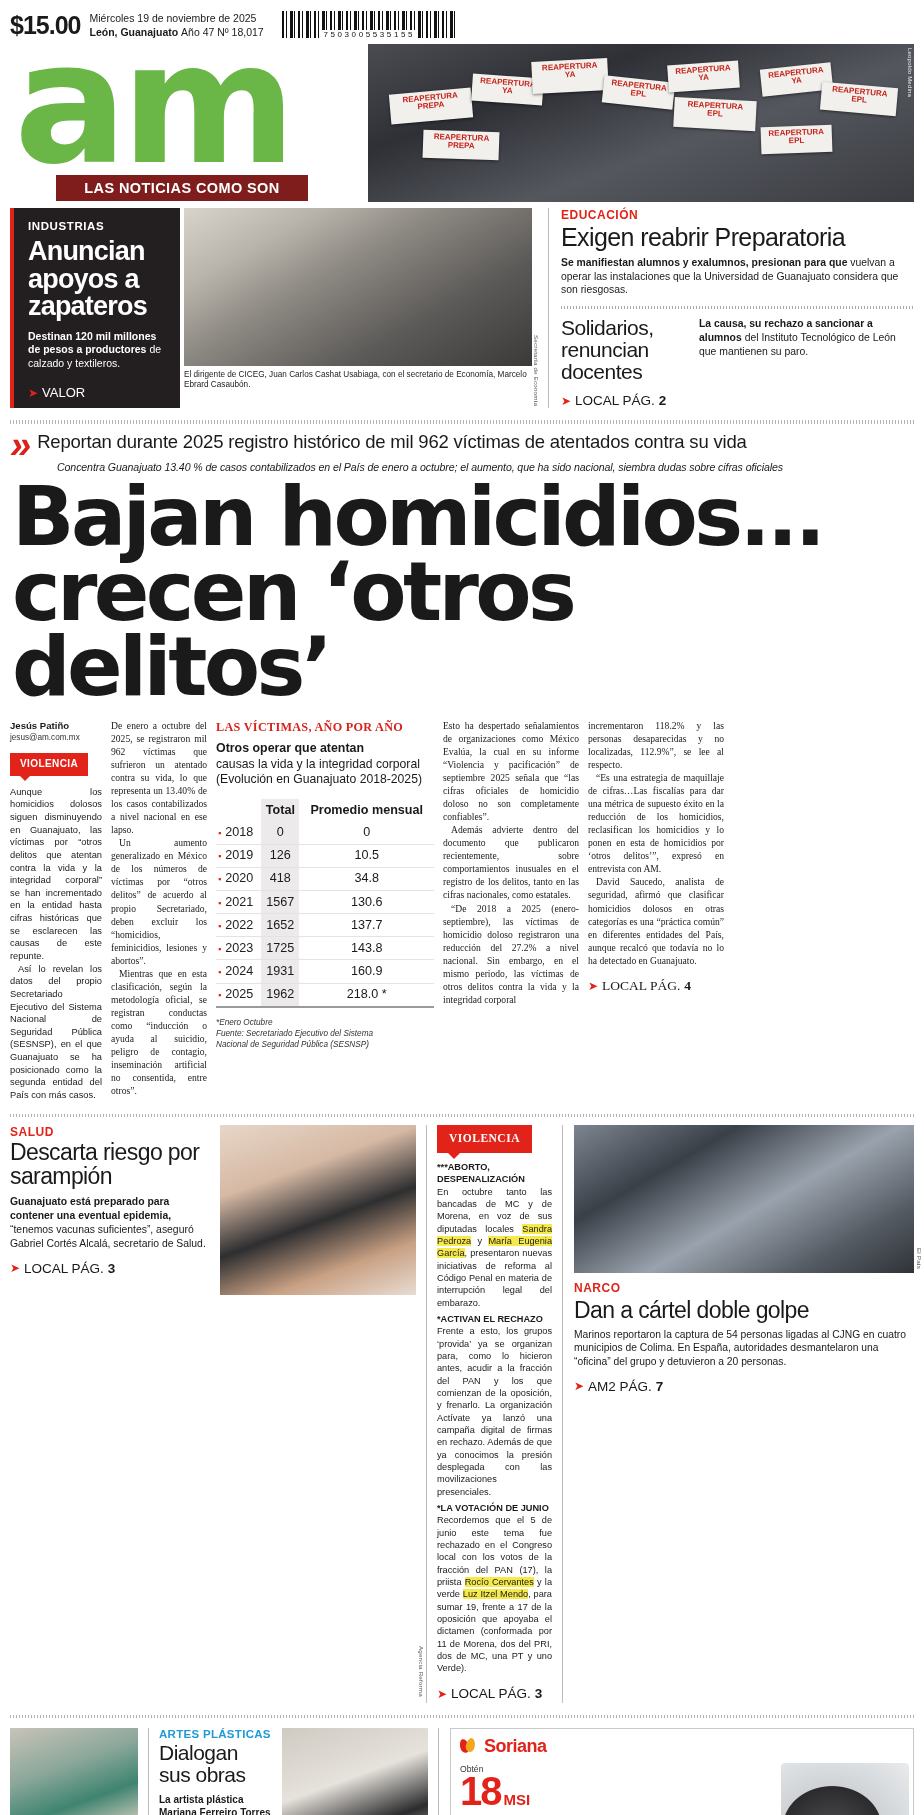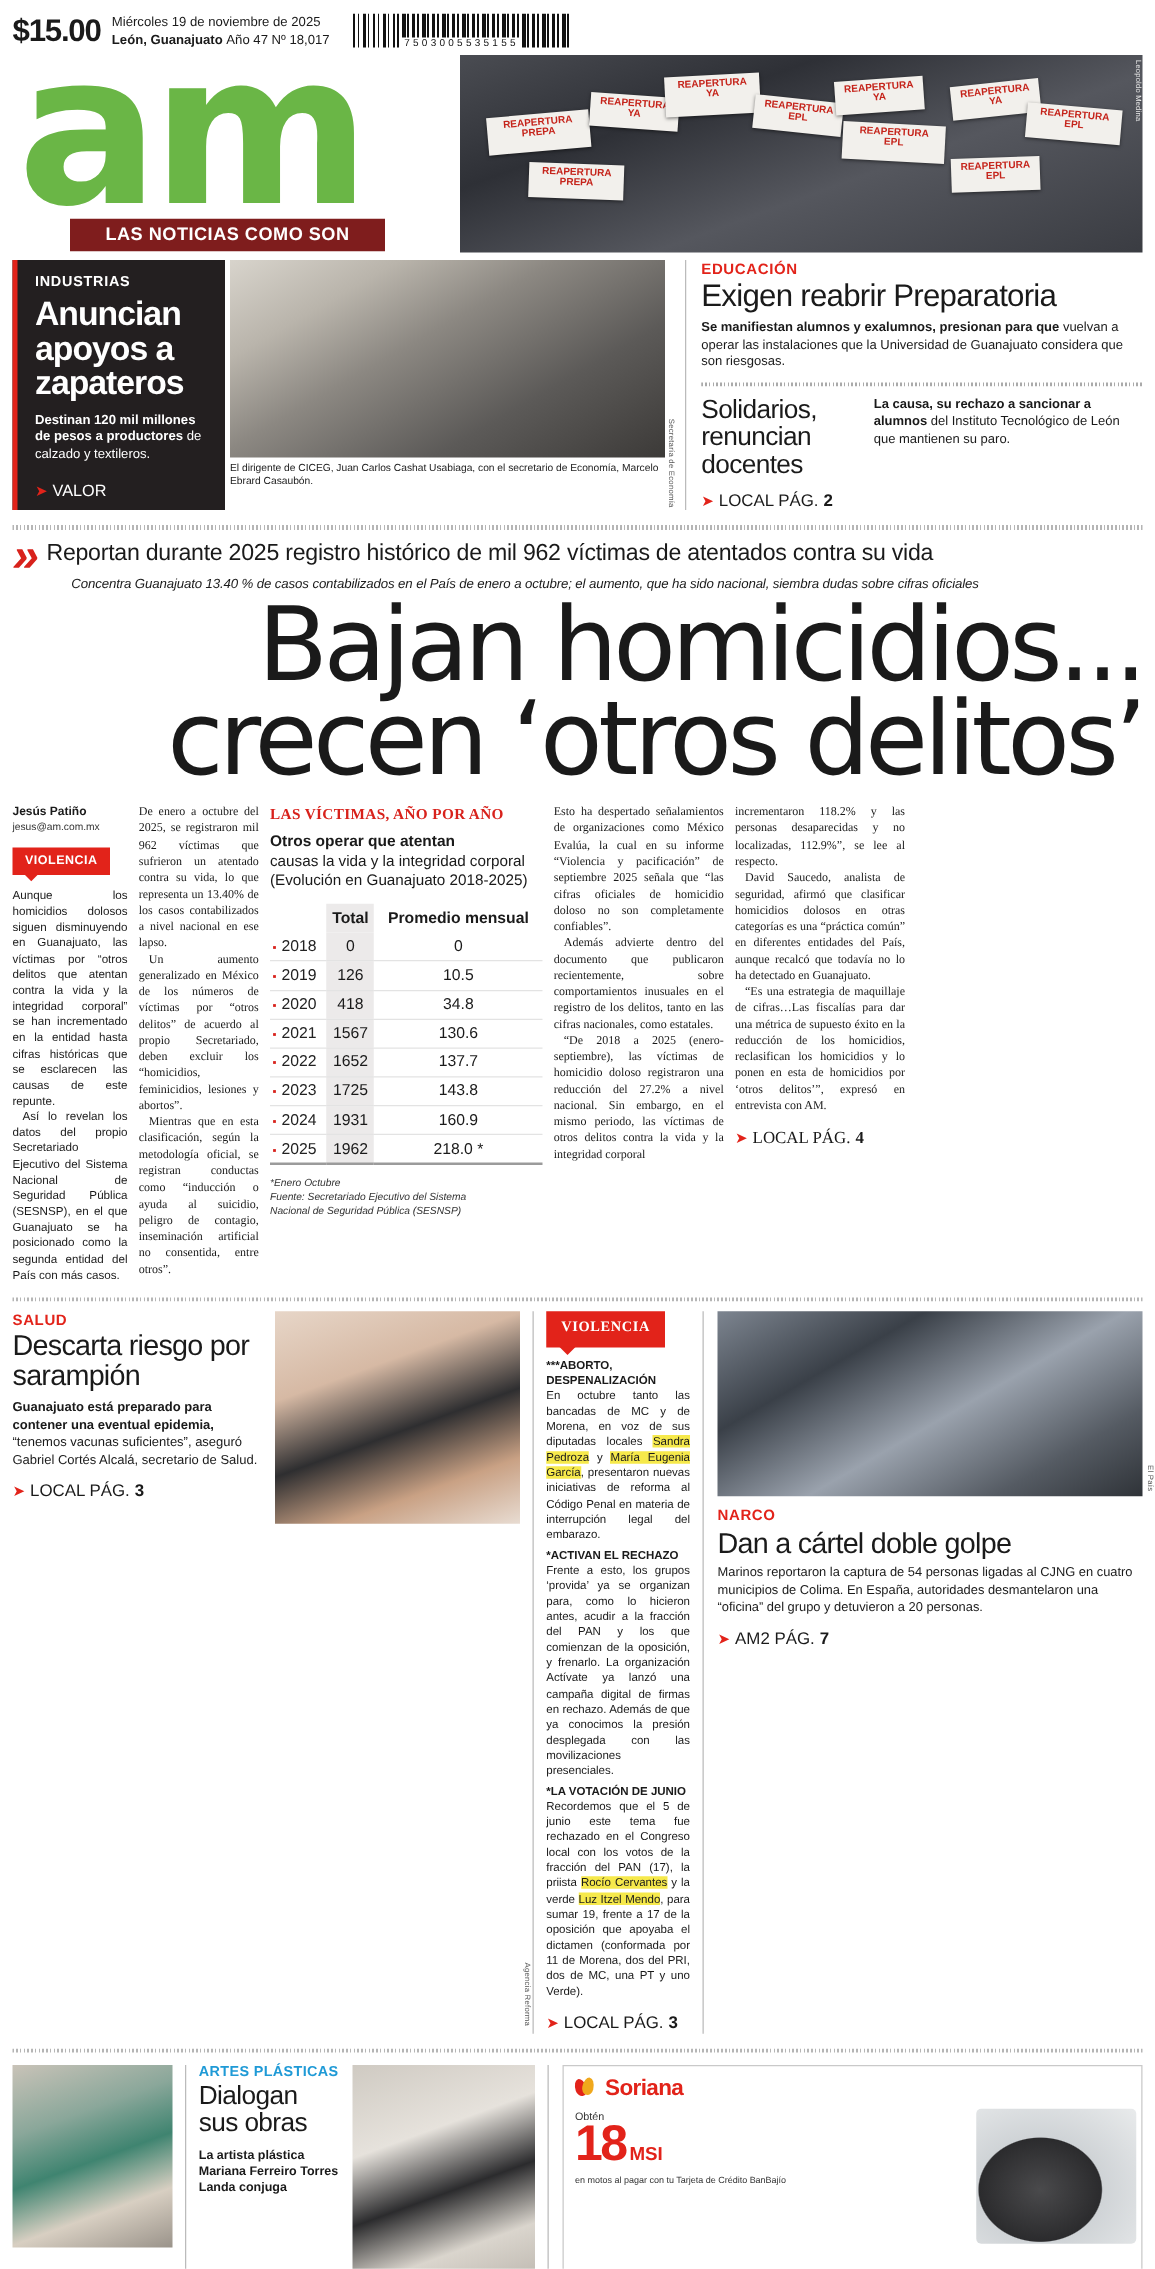--- a/index.html
+++ b/index.html
@@ -78,22 +78,22 @@
   .pagref b { font-weight: 800; }
 
   
   .maindiv { height: 4px; margin: 12px 0 8px;
     background-image: repeating-linear-gradient(to right,#b5b5b5 0 1.2px,transparent 1.2px 3px); }
   .kicker-row { display: flex; align-items: flex-start; gap: 9px; }
   .quotes { color: #d8221c; font-size: 38px; font-weight: 800; line-height: .62;
             letter-spacing: -3px; font-style: italic; margin-top:2px;}
   .kicker-txt { font-size: 18.5px; line-height: 1.1; font-weight: 400; letter-spacing:-.2px;}
   .kicker-it { font-size: 10.6px; font-style: italic; margin: 3px 0 0 47px; letter-spacing:-.1px;}
-  .bighead { font-size: 82px; font-weight: 400; line-height: 0.92; letter-spacing: -3.6px;
-             margin: 6px 0 0 2px; font-family:"DejaVu Sans",sans-serif;text-align:right;}
+  .bighead { font-size: 82px; font-weight: 700; line-height: 0.92; letter-spacing: -3.6px;
+             margin: 6px 0 0 2px; font-family:"DejaVu Sans",sans-serif;}
   .bighead .l2 { display:block; }
 
   
   .cols { display: flex; margin-top: 14px; gap: 9px; }
   .col { font-size: 9.3px; line-height: 1.36; text-align: justify; }
   .c1 { width: 92px; }
   .c2 { width: 96px; font-family: "Liberation Serif", serif; font-size: 9.6px; }
   .c3 { width: 218px; }
   .c4 { width: 136px; font-family: "Liberation Serif", serif; font-size: 9.6px; }
   .c5 { width: 136px; font-family: "Liberation Serif", serif; font-size: 9.6px; }
@@ -348,22 +348,22 @@
       </div>
     </div>
 
     <div class="col c4">
       <p class="noind">Esto ha despertado señalamientos de organizaciones como México Evalúa, la cual en su informe “Violencia y pacificación” de septiembre 2025 señala que “las cifras oficiales de homicidio doloso no son completamente confiables”.</p>
       <p>Además advierte dentro del documento que publicaron recientemente, sobre comportamientos inusuales en el registro de los delitos, tanto en las cifras nacionales, como estatales.</p>
       <p>“De 2018 a 2025 (enero-septiembre), las víctimas de homicidio doloso registraron una reducción del 27.2% a nivel nacional. Sin embargo, en el mismo periodo, las víctimas de otros delitos contra la vida y la integridad corporal</p>
     </div>
     <div class="col c5">
       <p class="noind">incrementaron 118.2% y las personas desaparecidas y no localizadas, 112.9%”, se lee al respecto.</p>
+      <p>“Es una estrategia de maquillaje de cifras…Las fiscalías para dar una métrica de supuesto éxito en la reducción de los homicidios, reclasifican los homicidios y lo ponen en esta de homicidios por ‘otros delitos’”, expresó en entrevista con AM.</p>
       <p>David Saucedo, analista de seguridad, afirmó que clasificar homicidios dolosos en otras categorías es una “práctica común” en diferentes entidades del País, aunque recalcó que todavía no lo ha detectado en Guanajuato.</p>
-      <p>“Es una estrategia de maquillaje de cifras…Las fiscalías para dar una métrica de supuesto éxito en la reducción de los homicidios, reclasifican los homicidios y lo ponen en esta de homicidios por ‘otros delitos’”, expresó en entrevista con AM.</p>
       <div class="pagref">
         <span class="tri">➤</span>
         <span>LOCAL PÁG.</span>
         <b>4</b>
       </div>
     </div>
   </div>
 
   <div class="middiv"></div>
 

